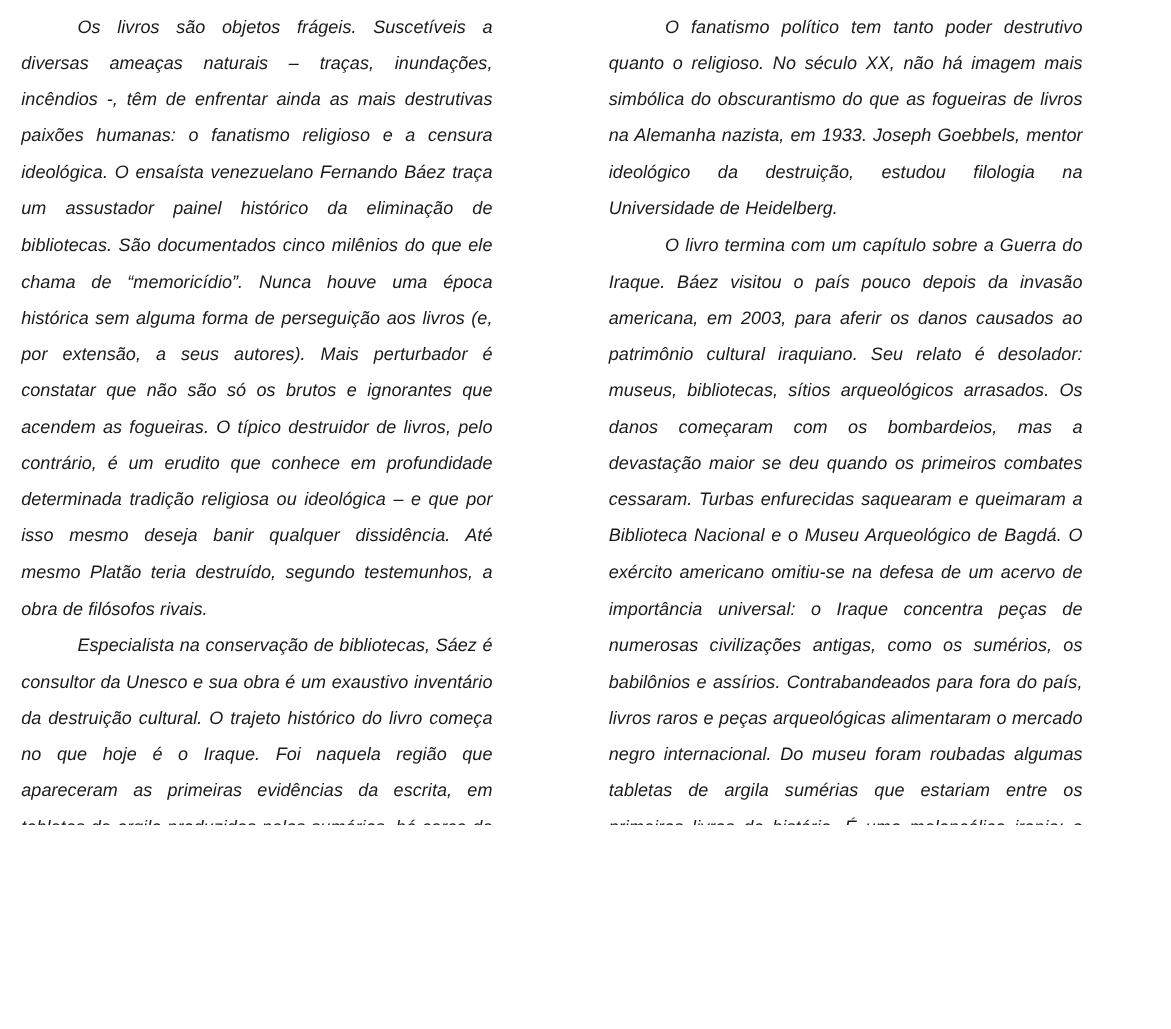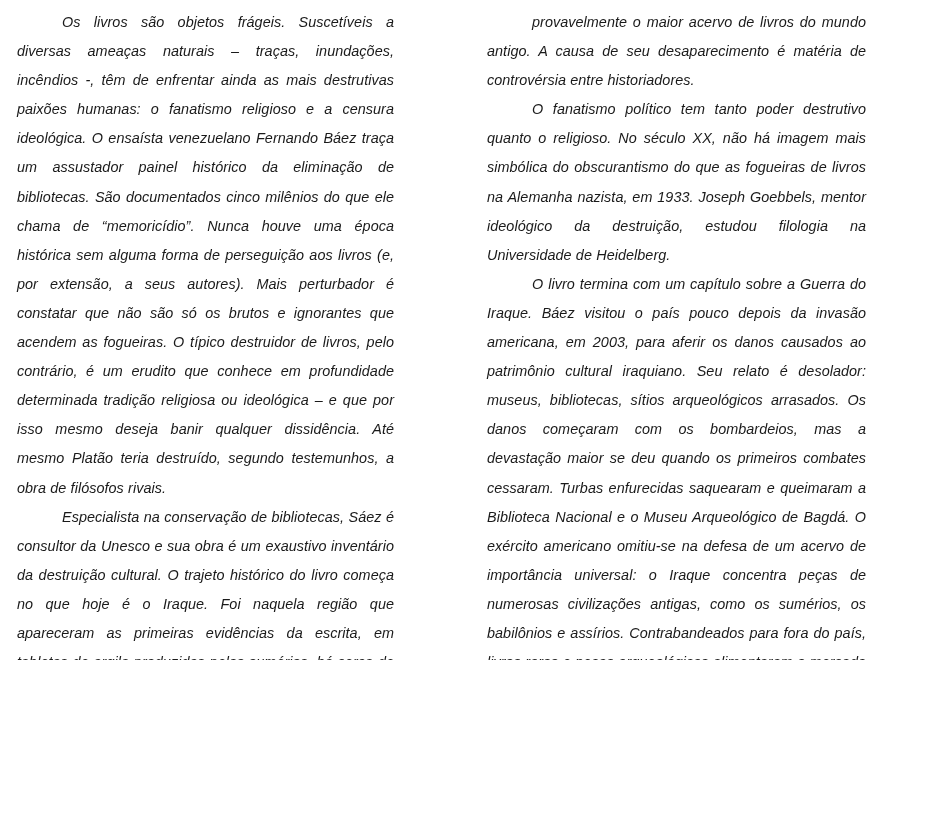--- a/index.html
+++ b/index.html
@@ -85,21 +85,20 @@
 <div class="page">
   <div class="columns">
 
     <div class="column column-left">
       <p class="para">Os livros são objetos frágeis. Suscetíveis a diversas ameaças naturais – traças, inundações, incêndios -, têm de enfrentar ainda as mais destrutivas paixões humanas: o fanatismo religioso e a censura ideológica. O ensaísta venezuelano Fernando Báez traça um assustador painel histórico da eliminação de bibliotecas. São documentados cinco milênios do que ele chama de “memoricídio”. Nunca houve uma época histórica sem alguma forma de perseguição aos livros (e, por extensão, a seus autores). Mais perturbador é constatar que não são só os brutos e ignorantes que acendem as fogueiras. O típico destruidor de livros, pelo contrário, é um erudito que conhece em profundidade determinada tradição religiosa ou ideológica – e que por isso mesmo deseja banir qualquer dissidência. Até mesmo Platão teria destruído, segundo testemunhos, a obra de filósofos rivais.</p>
 
       <p class="para"><span>Especialista na conservação de bibliotecas, Sáez é consultor da Unesco e sua obra é um exaustivo inventário da destruição cultural. O trajeto histórico do livro começa no que hoje é o Iraque. Foi naquela região que apareceram as primeiras evidências da escrita, em tabletas de argila produzidas pelos sumérios, há cerca de 5 000 anos. Sítios arqueológicos da época já revelaram tabletas destruídas e queimadas, como resultado de ações de guerra. Também foi destruída a mais célebre biblioteca da Antigüidade na cidade egípcia de Alexandria que, fundada no século </span><span class="roman">III</span><span> a.C., tinha</span></p>
     </div>
 
     <div class="column column-right">
-      <p class="para">provavelmente o maior acervo de livros do mundo antigo. A causa de seu desaparecimento é matéria de controvérsia entre historiadores.</p>
 
       <p class="para">O fanatismo político tem tanto poder destrutivo quanto o religioso. No século XX, não há imagem mais simbólica do obscurantismo do que as fogueiras de livros na Alemanha nazista, em 1933. Joseph Goebbels, mentor ideológico da destruição, estudou filologia na Universidade de Heidelberg.</p>
 
       <p class="para"><span>O livro termina com um capítulo sobre a Guerra do Iraque. Báez visitou o país pouco depois da invasão americana, em 2003, para aferir os danos causados ao patrimônio cultural iraquiano. Seu relato é desolador: museus, bibliotecas, sítios arqueológicos arrasados. Os danos começaram com os bombardeios, mas a devastação maior se deu quando os primeiros combates cessaram. Turbas enfurecidas saquearam e queimaram a Biblioteca Nacional e o Museu Arqueológico de Bagdá. O exército americano omitiu-se na defesa de um acervo de importância universal: o Iraque concentra peças de numerosas civilizações antigas, como os sumérios, os babilônios e assírios. Contrabandeados para fora do país, livros raros e peças arqueológicas alimentaram o mercado negro internacional. Do museu foram roubadas algumas tabletas de argila sumérias que estariam entre os primeiros livros da história. É uma melancólica ironia: o primeiro grande “memoricídio” do século </span><span class="roman">XXI</span><span> aconteceu no lugar onde nasceu a palavra escrita.</span></p>
 
       <p class="para credit"></p>
     </div>
 
   </div>
 </div>

